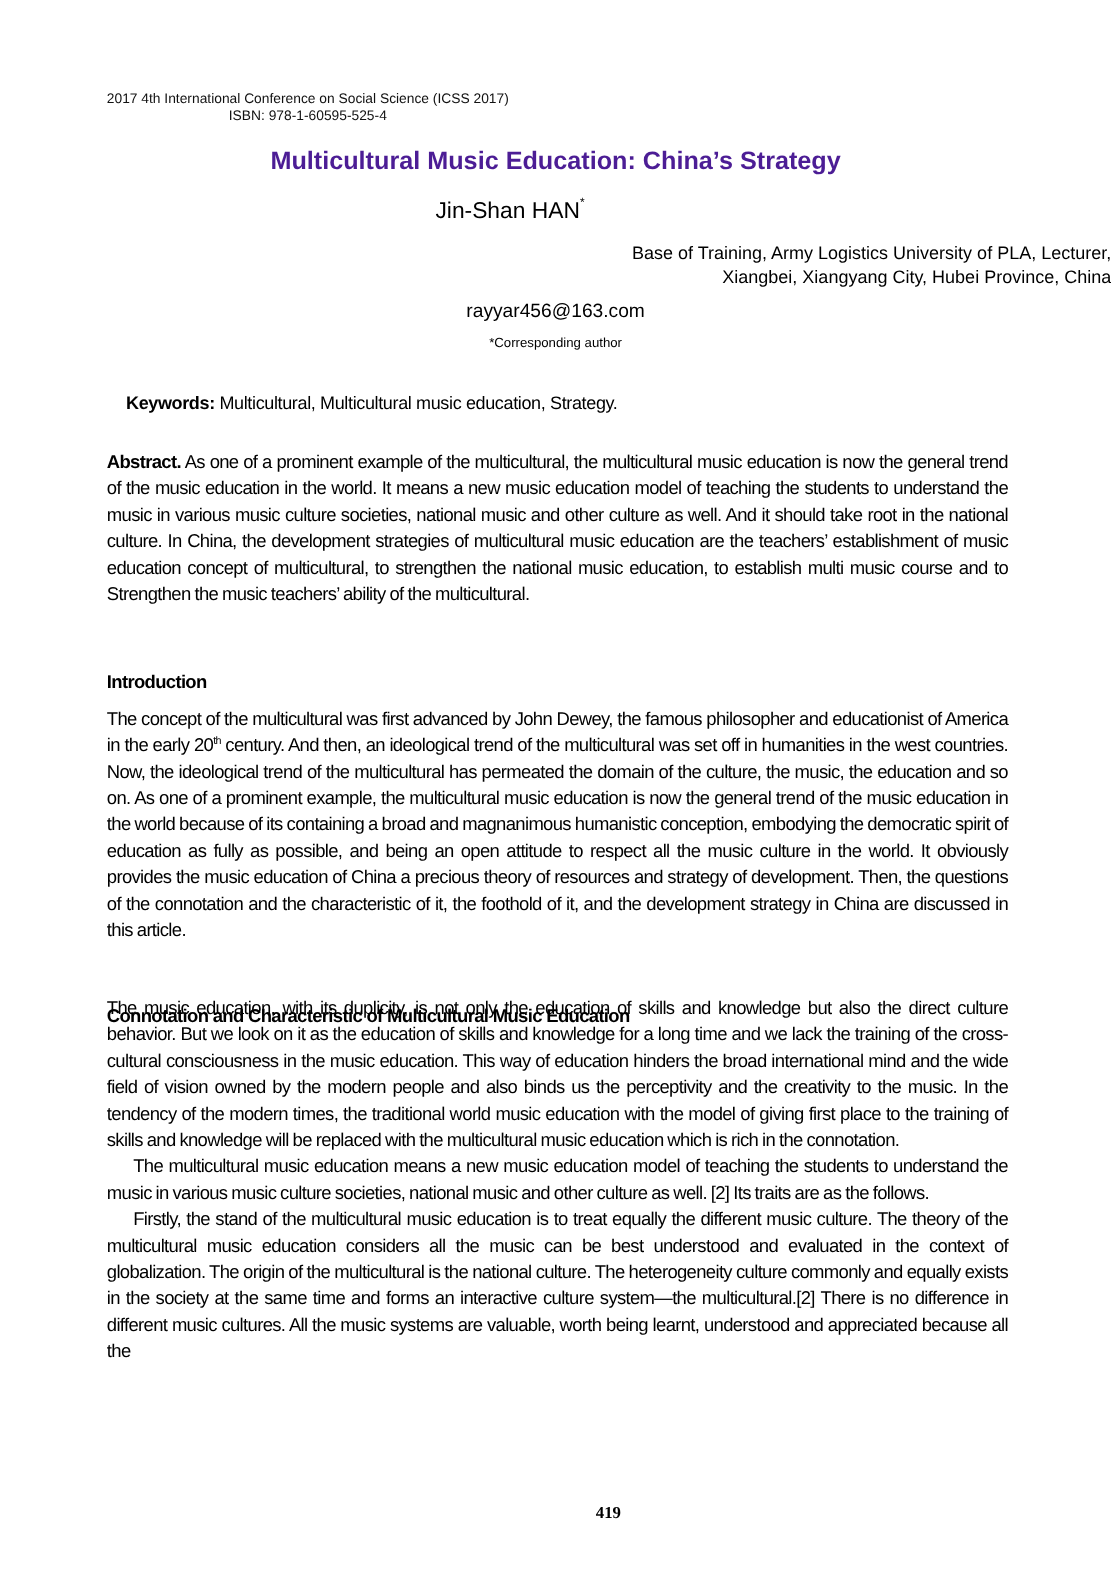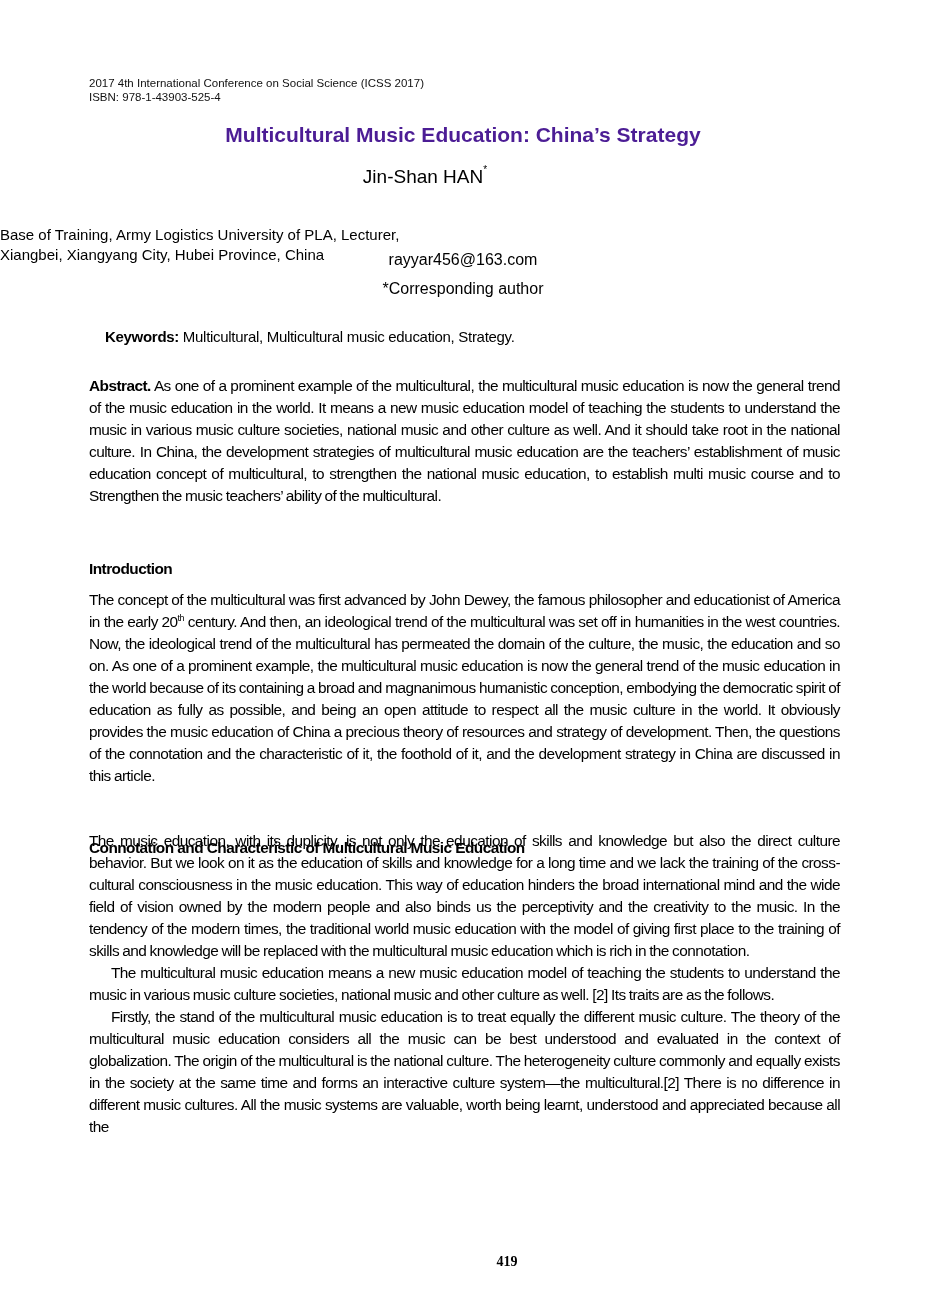--- a/index.html
+++ b/index.html
@@ -1,24 +1,24 @@
 <!DOCTYPE html>
 <html><head>
 <meta charset="utf-8">
 <style>
   html, body { margin: 0; padding: 0; background: #ffffff; }
   body { width: 926px; height: 1309px; position: relative; overflow: hidden; color: #000; }
   .page { position: absolute; left: 0; top: 0; width: 926px; height: 1309px; }
-  .conf { position: absolute; left: 89px; top: 76px; font-family: "Liberation Sans", sans-serif; font-size: 11.5px; line-height: 14px; color: #111; }
+  .conf { position: absolute; left: 89px; top: 76px; font-family: "Liberation Sans", sans-serif; font-size: 11.5px; line-height: 14px; color: #111; text-align: center; }
   .title { position: absolute; left: 0; width: 926px; top: 123px; text-align: center; font-family: "Liberation Sans", sans-serif; font-weight: bold; font-size: 21px; color: #4c1d95; }
   .author { position: absolute; left: 0; width: 850px; top: 166px; text-align: center; font-family: "Liberation Sans", sans-serif; font-size: 19px; }
   .author sup { font-size: 10px; vertical-align: top; position: relative; top: -2px; }
-  .affil { position: absolute; left: 0; width: 926px; top: 202px; text-align: left; font-family: "Liberation Sans", sans-serif; font-size: 15px; line-height: 20px; margin-top: 23px; }
+  .affil { position: absolute; left: 0; width: 926px; top: 202px; text-align: right; font-family: "Liberation Sans", sans-serif; font-size: 15px; line-height: 20px; }
   .email { position: absolute; left: 0; width: 926px; top: 251px; text-align: center; font-family: "Liberation Sans", sans-serif; font-size: 16px; }
-  .corr { position: absolute; left: 0; width: 926px; top: 280px; text-align: center; font-family: "Liberation Sans", sans-serif; font-size: 16px; }
+  .corr { position: absolute; left: 0; width: 926px; top: 280px; text-align: center; font-family: "Liberation Sans", sans-serif; font-size: 11px; }
   .body-text { font-family: "Liberation Sans", sans-serif; font-size: 15.4px; line-height: 22px; letter-spacing: -0.55px; word-spacing: -0.5px; text-align: justify; }
   .kw { position: absolute; left: 89px; top: 328px; width: 750px; font-family: "Liberation Sans", sans-serif; font-size: 15px; letter-spacing: -0.3px; margin-left: 16px; }
   .kw b { font-weight: bold; }
   .block { position: absolute; left: 89px; width: 751px; }
   .abstract { top: 375px; }
   .heading { position: absolute; left: 89px; font-family: "Liberation Sans", sans-serif; font-weight: bold; font-size: 15.4px; letter-spacing: -0.55px; }
   .h-intro { top: 560px; }
   .intro { top: 589px; }
   .h-conn { top: 839px; }
   .conn { top: 830px; }
@@ -27,21 +27,21 @@
   .body-text sup { font-size: 9px; line-height: 0; vertical-align: super; }
   .pagenum { position: absolute; left: 0; width: 926px; top: 1254px; text-align: center; font-family: "Liberation Serif", serif; font-weight: bold; font-size: 14px; padding-left: 44px; }
   p { margin: 0; }
 </style>
 </head>
 <body>
 
 <div class="page">
   <div class="conf">
     <div>2017 4th International Conference on Social Science (ICSS 2017)</div>
-    <div>ISBN: 978-1-43903-525-4</div>
+    <div>ISBN: 978-1-60595-525-4</div>
   </div>
 
   <div class="title">Multicultural Music Education: China’s Strategy</div>
 
   <div class="author"><span>Jin-Shan HAN</span><sup>*</sup></div>
 
   <div class="affil">
     <div>Base of Training, Army Logistics University of PLA, Lecturer,</div>
     <div>Xiangbei, Xiangyang City, Hubei Province, China</div>
   </div>

